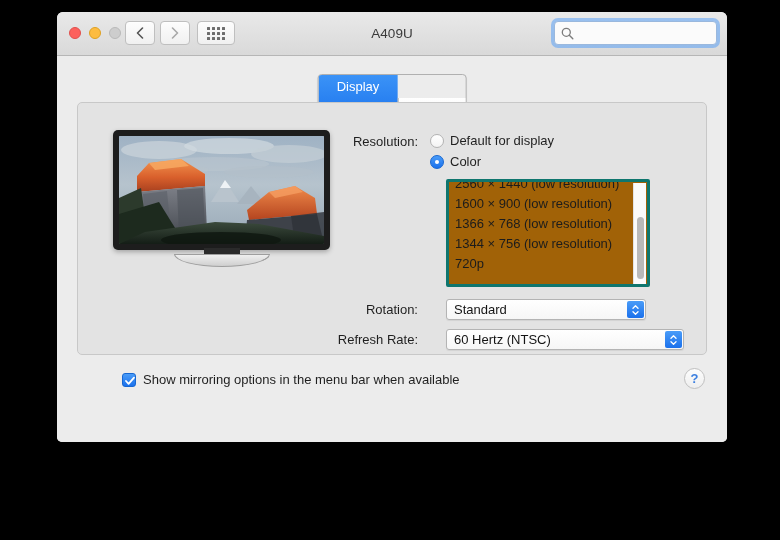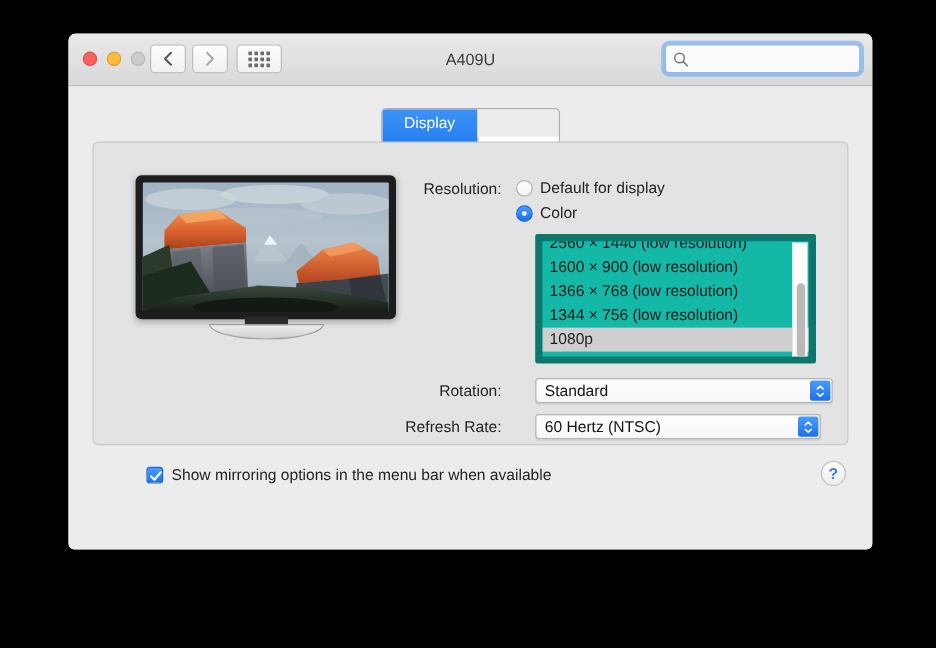--- a/index.html
+++ b/index.html
@@ -9,21 +9,21 @@
     height: 540px;
     background: #000000;
     font-family: "Liberation Sans", sans-serif;
     overflow: hidden;
   }
 
   
   .window {
     position: absolute;
     left: 57px;
-    top: 28px;
+    top: 12px;
     width: 670px;
     height: 430px;
     background: #ececec;
     border-radius: 6px 6px 5px 5px;
     box-shadow: 0 3px 14px rgba(0,0,0,0.55);
     overflow: hidden;
   }
 
   
   .titlebar {
@@ -249,24 +249,24 @@
     width: 4px; height: 4px;
     border-radius: 50%;
     background: #fff;
   }
 
   
   .res-list {
     position: absolute;
     left: 368px;
     top: 76px;
-    width: 234px;
+    width: 204px;
     height: 108px;
-    background: #14b8a6;
-    border: 6px solid #0f766e;
+    background: #a16207;
+    border: 3px solid #0f766e;
     border-radius: 2px;
     overflow: hidden;
   }
   .res-item {
     height: 20px;
     line-height: 20px;
     padding-left: 6px;
     font-size: 13px;
     color: #1c1c1c;
     white-space: nowrap;
@@ -304,21 +304,21 @@
   .popup {
     height: 21px;
     background: linear-gradient(to bottom,#ffffff 0%,#f6f6f6 100%);
     border: 1px solid #b4b4b4;
     border-radius: 3px;
     display: flex;
     align-items: center;
     position: relative;
     box-shadow: 0 1px 1px rgba(0,0,0,0.07);
   }
-  .popup-wide   { width: 248px; }
+  .popup-wide   { width: 200px; }
   .popup-narrow { width: 238px; }
   .popup-text {
     font-size: 13px;
     color: #141414;
     padding-left: 7px;
   }
   .stepper {
     position: absolute;
     right: 1px; top: 1px;
     width: 17px; height: 17px;
@@ -511,21 +511,20 @@
       <div class="radio-row radio-scaled">
         <span class="radio checked"></span>
         <span>Color</span>
       </div>
 
       <div class="res-list">
         <div class="res-item clipped">2560 × 1440 (low resolution)</div>
         <div class="res-item">1600 × 900 (low resolution)</div>
         <div class="res-item">1366 × 768 (low resolution)</div>
         <div class="res-item">1344 × 756 (low resolution)</div>
-        <div class="res-item selected">1080p</div>
         <div class="res-item">720p</div>
 
         <div class="res-scrollbar">
           <div class="res-thumb"></div>
         </div>
       </div>
 
       <div class="popup-row row-rotation">
         <span class="popup-label">Rotation:</span>
         <div class="popup popup-wide">

